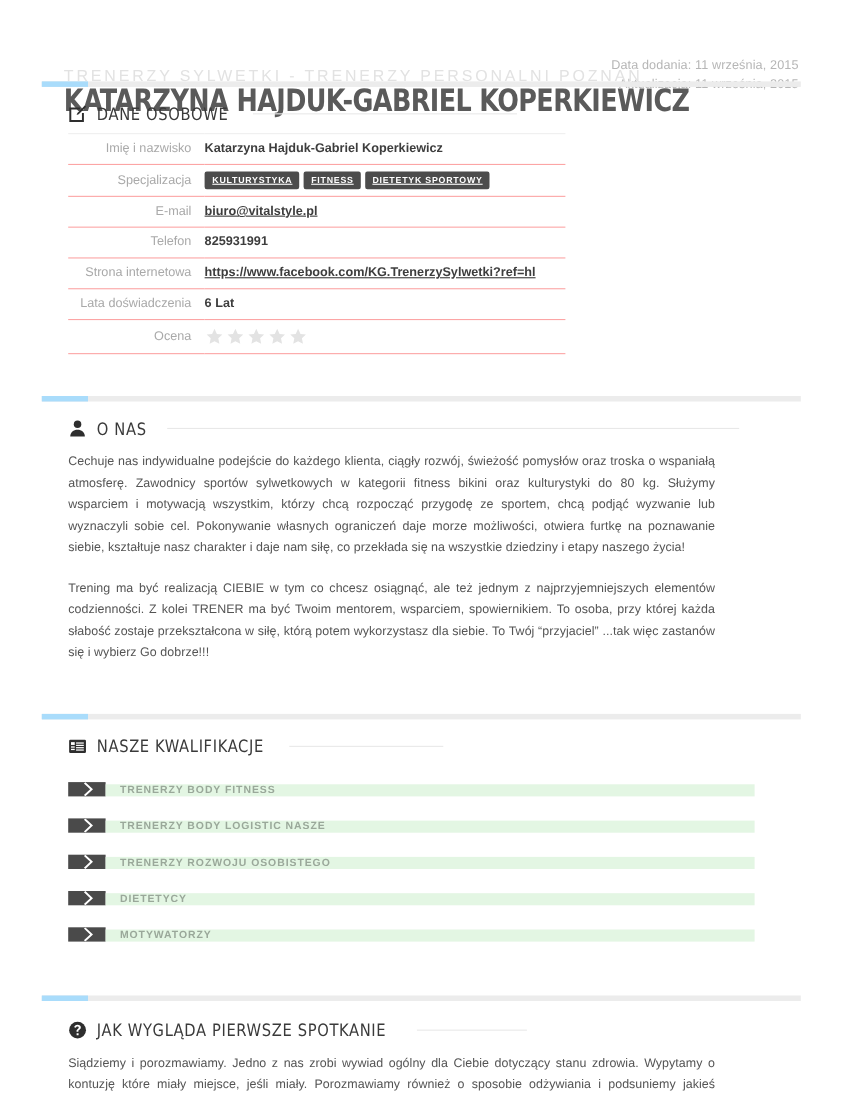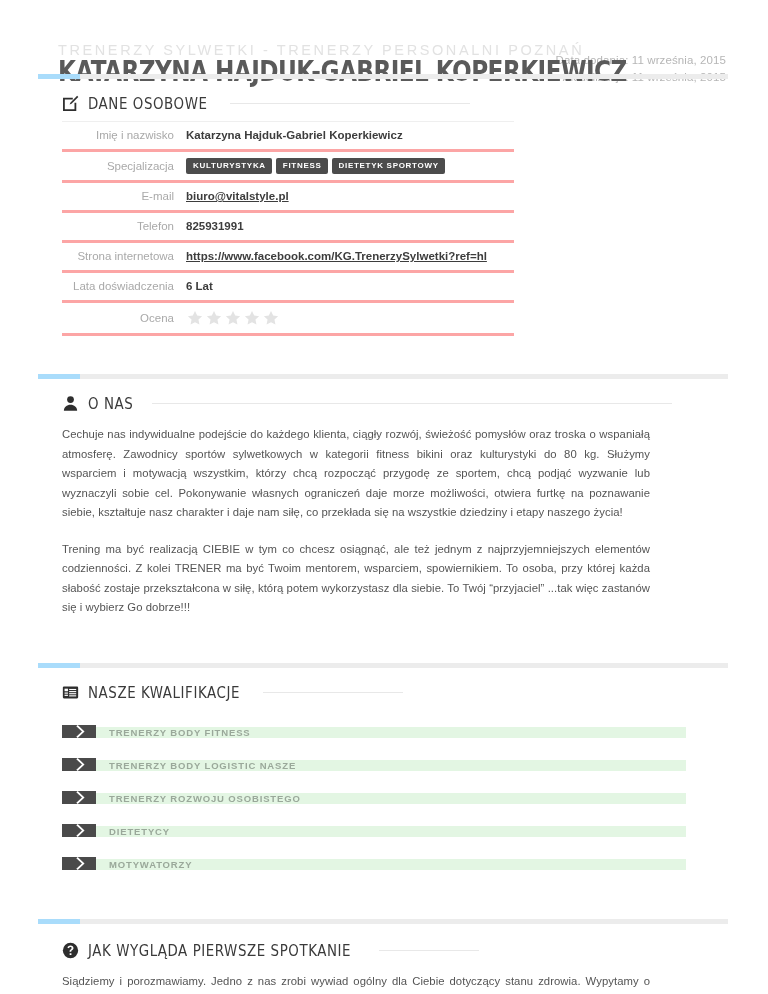--- a/index.html
+++ b/index.html
@@ -37,21 +37,21 @@
     font-size: 11.5px;
     color: #b6b6b6;
     line-height: 17px;
     letter-spacing: 0.1px;
   }
   .meta-dates div { white-space: nowrap; }
 
   .title-wrap {
     position: absolute;
     left: 40px;
-    top: 36px;
+    top: 56px;
     right: 40px;
     height: 34px;
   }
   .title-ghost {
     position: absolute;
     left: 18px;
     top: 6px;
     font-size: 14.5px;
     letter-spacing: 2.6px;
     color: #e2e2e2;
@@ -127,21 +127,21 @@
     max-width: 240px;
   }
 
   
   .details {
     width: 452px;
     border-collapse: collapse;
     margin-top: 8px;
     font-size: 11.5px;
   }
-  .details tr { border-bottom: 3px solid #fca5a5; }
+  .details tr { border-bottom: 1px solid #fca5a5; }
   .details tr:first-child { border-top: 1px solid #efefef; }
   .details td {
     padding: 6px 0;
     vertical-align: middle;
   }
   .details td.k {
     width: 112px;
     text-align: right;
     padding-right: 12px;
     color: #a9a9a9;
@@ -164,20 +164,21 @@
   .tag {
     background: #4c4c4c;
     color: #ffffff;
     font-size: 8px;
     font-weight: 700;
     letter-spacing: 0.7px;
     padding: 3px 6px 3px 7px;
     border-radius: 2px;
     line-height: 10px;
     white-space: nowrap;
+    text-decoration: underline;
   }
   .stars { display: flex; gap: 1px; }
   .stars svg { width: 18px; height: 18px; display: block; }
 
   
   .para {
     font-size: 11.3px;
     line-height: 19.5px;
     color: #545454;
     text-align: justify;

